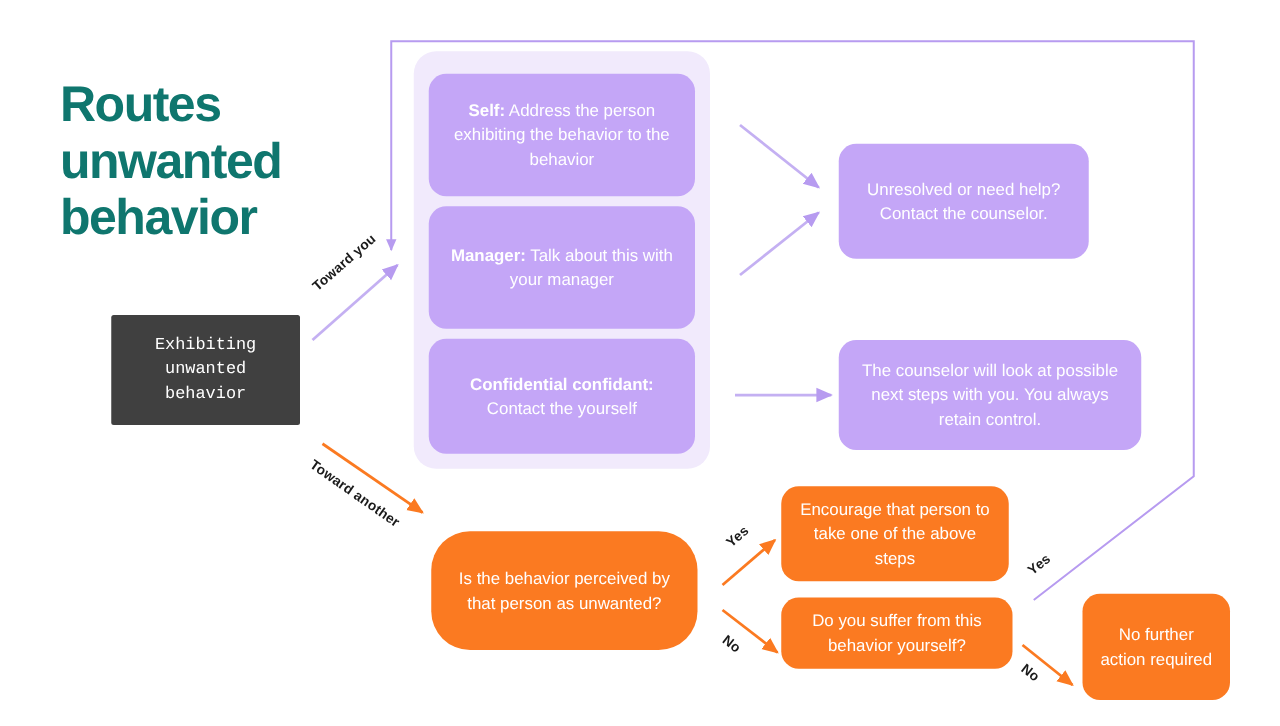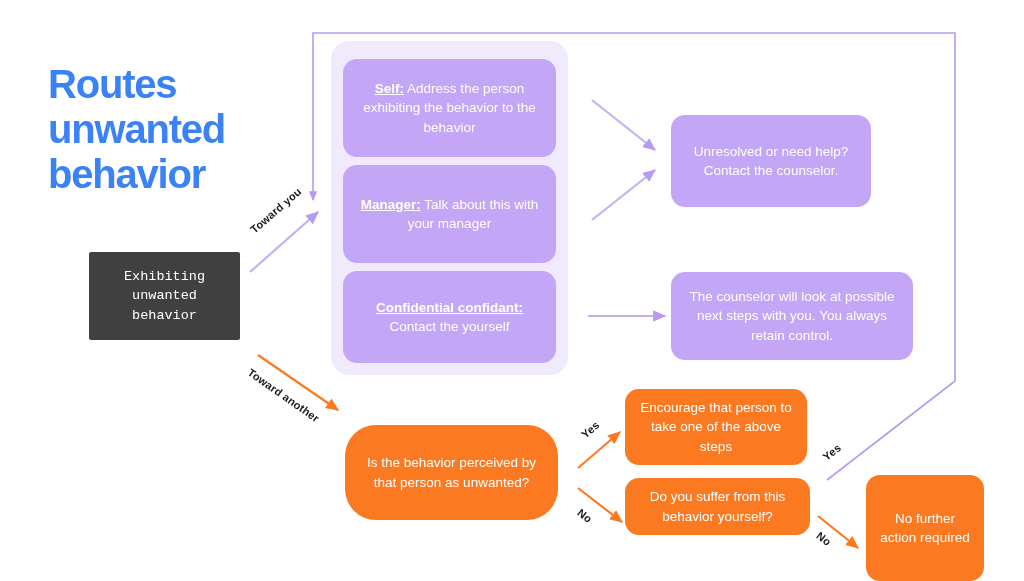--- a/index.html
+++ b/index.html
@@ -26,21 +26,21 @@
 
   .title {
     position: absolute;
     left: 48px;
     top: 62px;
     width: 300px;
     font-size: 40px;
     font-weight: bold;
     line-height: 1.12;
     letter-spacing: -1.2px;
-    color: #3b82f6;
+    color: #0f766e;
     white-space: pre-line;
   }
 
   .node {
     position: absolute;
     box-sizing: border-box;
     display: flex;
     align-items: center;
     justify-content: center;
     text-align: center;
@@ -63,21 +63,20 @@
   }
 
   .group-panel {
     position: absolute;
     background: #F1EAFC;
     border-radius: 18px;
   }
 
   .node b {
     font-weight: bold;
-    text-decoration: underline;
   }
 
   .edge-label {
     position: absolute;
     font-size: 11px;
     font-weight: bold;
     color: #1a1a1a;
     letter-spacing: 0.2px;
     white-space: nowrap;
     transform-origin: left center;
@@ -170,21 +169,21 @@
   </div>
 
   <div class="node node-orange" style="left:625px; top:389px; width:182px; height:76px; font-size:13.5px; padding:0 12px;">
     <span>Encourage that person to take one of the above steps</span>
   </div>
 
   <div class="node node-orange" style="left:625px; top:478px; width:185px; height:57px; font-size:13.5px; padding:0 10px;">
     <span>Do you suffer from this behavior yourself?</span>
   </div>
 
-  <div class="node node-orange" style="left:866px; top:475px; width:118px; height:106px; font-size:13.5px; padding:0 10px;">
+  <div class="node node-orange" style="left:866px; top:475px; width:118px; height:85px; font-size:13.5px; padding:0 10px;">
     <span>No further action required</span>
   </div>
 
   <div class="edge-label" style="left:252px; top:225px; transform: rotate(-41deg);">Toward you</div>
 
   <div class="edge-label" style="left:249px; top:365px; transform: rotate(35deg);">Toward another</div>
 
   <div class="edge-label" style="left:583px; top:430px; transform: rotate(-41deg);">Yes</div>
 
   <div class="edge-label" style="left:579px; top:505px; transform: rotate(38deg);">No</div>

